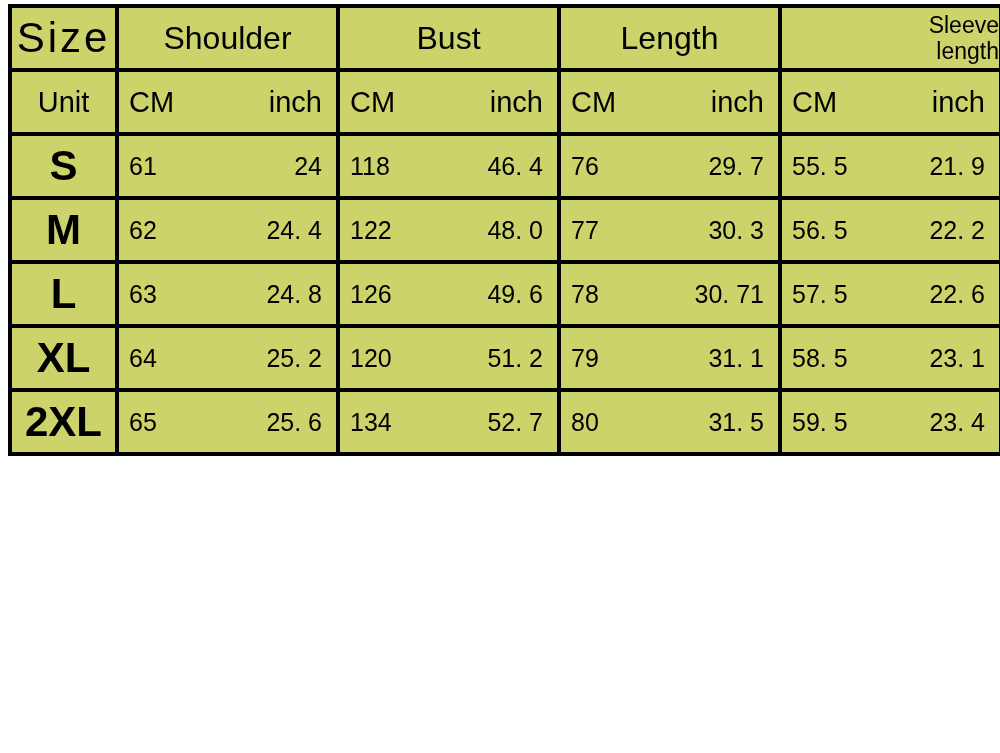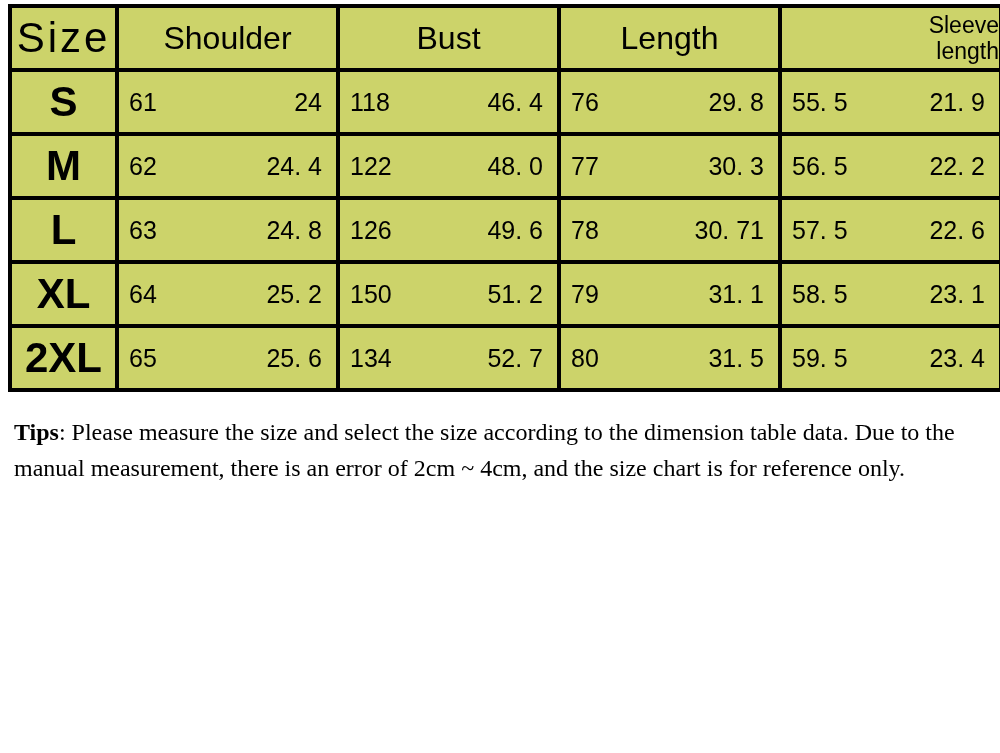--- a/index.html
+++ b/index.html
@@ -85,39 +85,66 @@
 
       <tr>
         <td class="hdr-size">Size</td>
         <td class="hdr-group">Shoulder</td>
         <td class="hdr-group">Bust</td>
         <td class="hdr-group">Length</td>
         <td class="hdr-group hdr-sleeve">Sleeve
 length</td>
       </tr>
 
+      <tr>
+        <td class="unit-label">Unit</td>
+        <td>
+          <div class="pair unit-pair">
+            <span>CM</span>
+            <span>inch</span>
+          </div>
+        </td>
+        <td>
+          <div class="pair unit-pair">
+            <span>CM</span>
+            <span>inch</span>
+          </div>
+        </td>
+        <td>
+          <div class="pair unit-pair">
+            <span>CM</span>
+            <span>inch</span>
+          </div>
+        </td>
+        <td>
+          <div class="pair unit-pair">
+            <span>CM</span>
+            <span>inch</span>
+          </div>
+        </td>
+      </tr>
 
       <tr>
         <td class="size-cell">S</td>
         <td>
             <div class="pair data-pair">
           <span>61</span>
           <span>24</span>
             </div>
           </td>
         <td>
             <div class="pair data-pair">
           <span>118</span>
           <span>46. 4</span>
             </div>
           </td>
         <td>
             <div class="pair data-pair">
           <span>76</span>
-          <span>29. 8</span>
+          <span>29. 7</span>
             </div>
           </td>
         <td>
             <div class="pair data-pair">
           <span>55. 5</span>
           <span>21. 9</span>
             </div>
           </td>
       </tr>
 
@@ -180,21 +207,21 @@
       <tr>
         <td class="size-cell">XL</td>
         <td>
             <div class="pair data-pair">
           <span>64</span>
           <span>25. 2</span>
             </div>
           </td>
         <td>
             <div class="pair data-pair">
-          <span>150</span>
+          <span>120</span>
           <span>51. 2</span>
             </div>
           </td>
         <td>
             <div class="pair data-pair">
           <span>79</span>
           <span>31. 1</span>
             </div>
           </td>
         <td>
@@ -228,15 +255,14 @@
         <td>
             <div class="pair data-pair">
           <span>59. 5</span>
           <span>23. 4</span>
             </div>
           </td>
       </tr>
     </tbody>
   </table>
 
-  <p class="tips"><b>Tips</b><span>: Please measure the size and select the size according to the dimension table data. Due to the manual measurement, there is an error of 2cm ~ 4cm, and the size chart is for reference only.</span></p>
 
 </div>
 
 </body></html>

